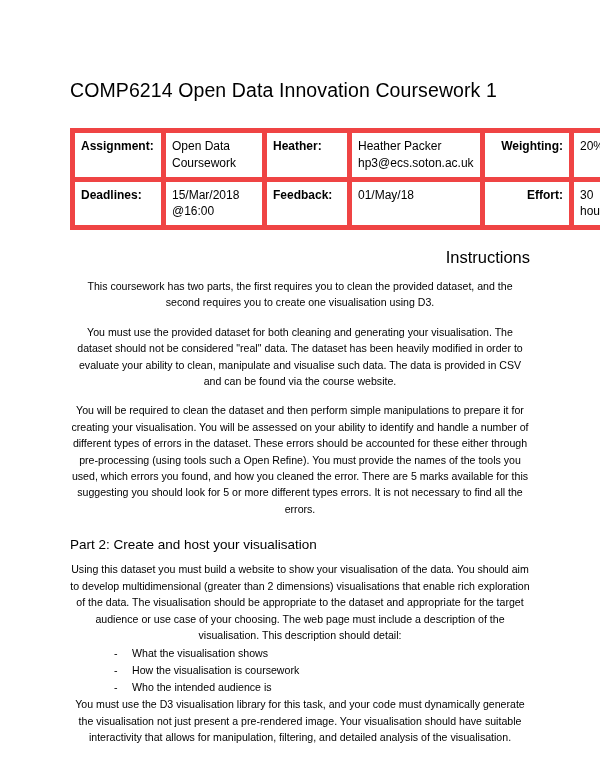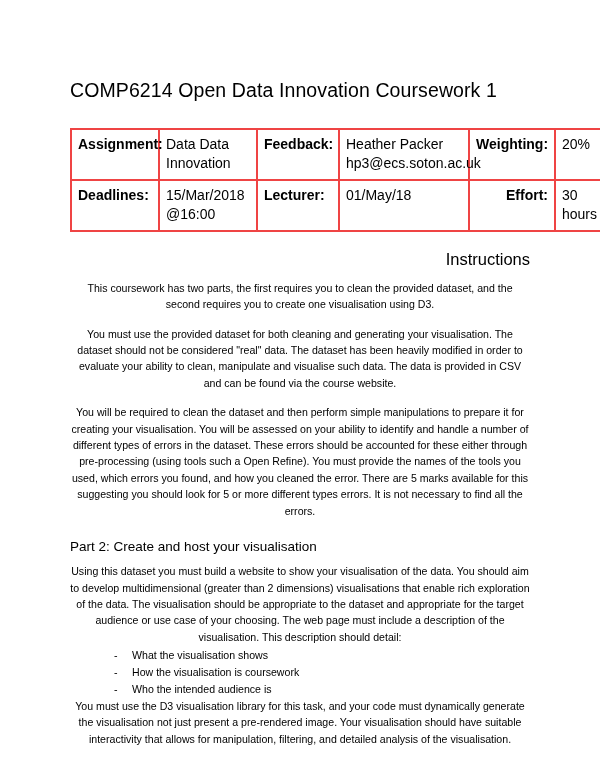--- a/index.html
+++ b/index.html
@@ -28,23 +28,23 @@
     margin: 0 0 26px 0;
     letter-spacing: 0.1px;
   }
   table.info {
     border-collapse: collapse;
     width: 460px;
     margin: 0 0 18px 0;
     table-layout: fixed;
   }
   table.info td {
-    border: 2px solid #ef4444;
+    border: 5px solid #ef4444;
     padding: 5px 6px 6px 6px;
-    font-size: 14px;
+    font-size: 12px;
     line-height: 1.35;
     vertical-align: top;
   }
   td.lbl { font-weight: bold; }
   .c1 { width: 74px; }
   .c2 { width: 84px; }
   .c3 { width: 68px; }
   .c4 { width: 116px; }
   .c5 { width: 72px; text-align: right; }
   .c6 { width: 46px; }
@@ -89,30 +89,30 @@
 <body>
 
 <div class="page">
 
   <h1 class="doc-title">COMP6214 Open Data Innovation Coursework 1</h1>
 
   <table class="info">
     <tbody>
       <tr>
         <td class="lbl c1">Assignment:</td>
-        <td class="c2">Data Data Innovation</td>
-        <td class="lbl c3">Feedback:</td>
+        <td class="c2">Open Data Coursework</td>
+        <td class="lbl c3">Heather:</td>
         <td class="c4">Heather Packer hp3@ecs.soton.ac.uk</td>
         <td class="lbl c5">Weighting:</td>
         <td class="c6">20%</td>
       </tr>
       <tr>
         <td class="lbl c1">Deadlines:</td>
         <td class="c2">15/Mar/2018 @16:00</td>
-        <td class="lbl c3">Lecturer:</td>
+        <td class="lbl c3">Feedback:</td>
         <td class="c4">01/May/18</td>
         <td class="lbl c5">Effort:</td>
         <td class="c6">30 hours</td>
       </tr>
     </tbody>
   </table>
 
   <h2 class="section">Instructions</h2>
 
   <p class="body">This coursework has two parts, the first requires you to clean the provided dataset, and the second requires you to create one visualisation using D3.</p>

